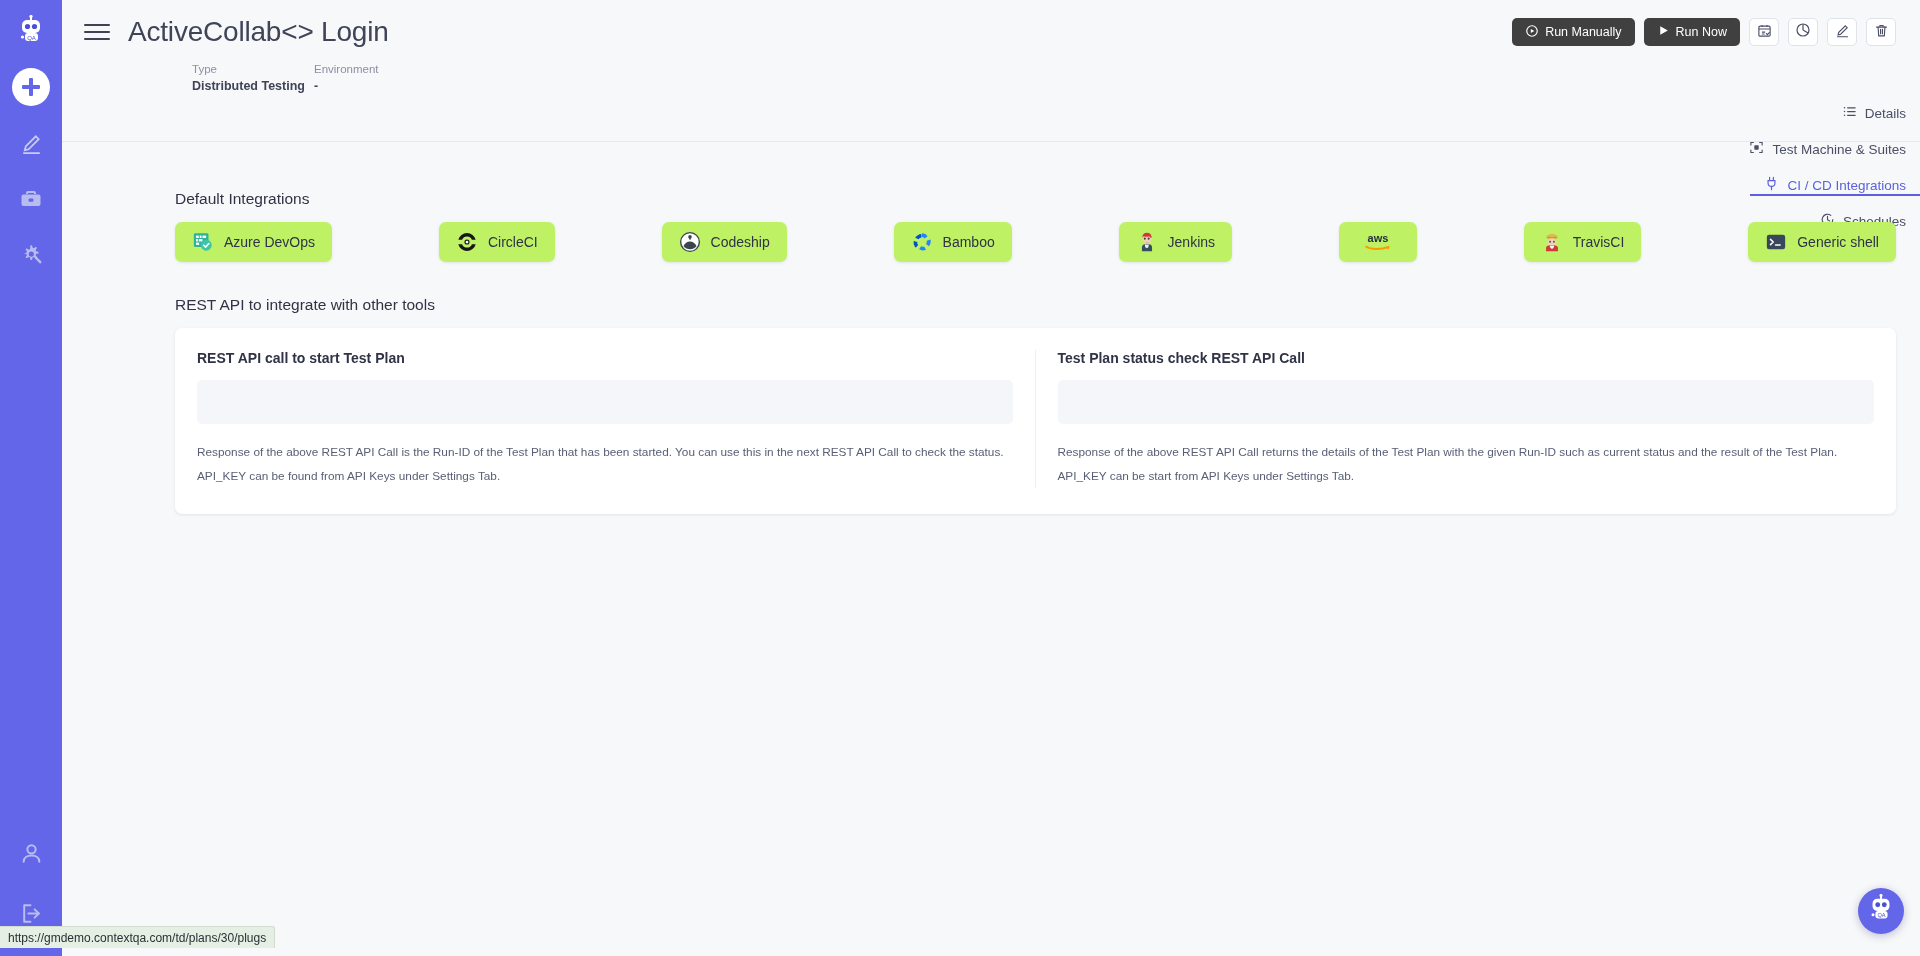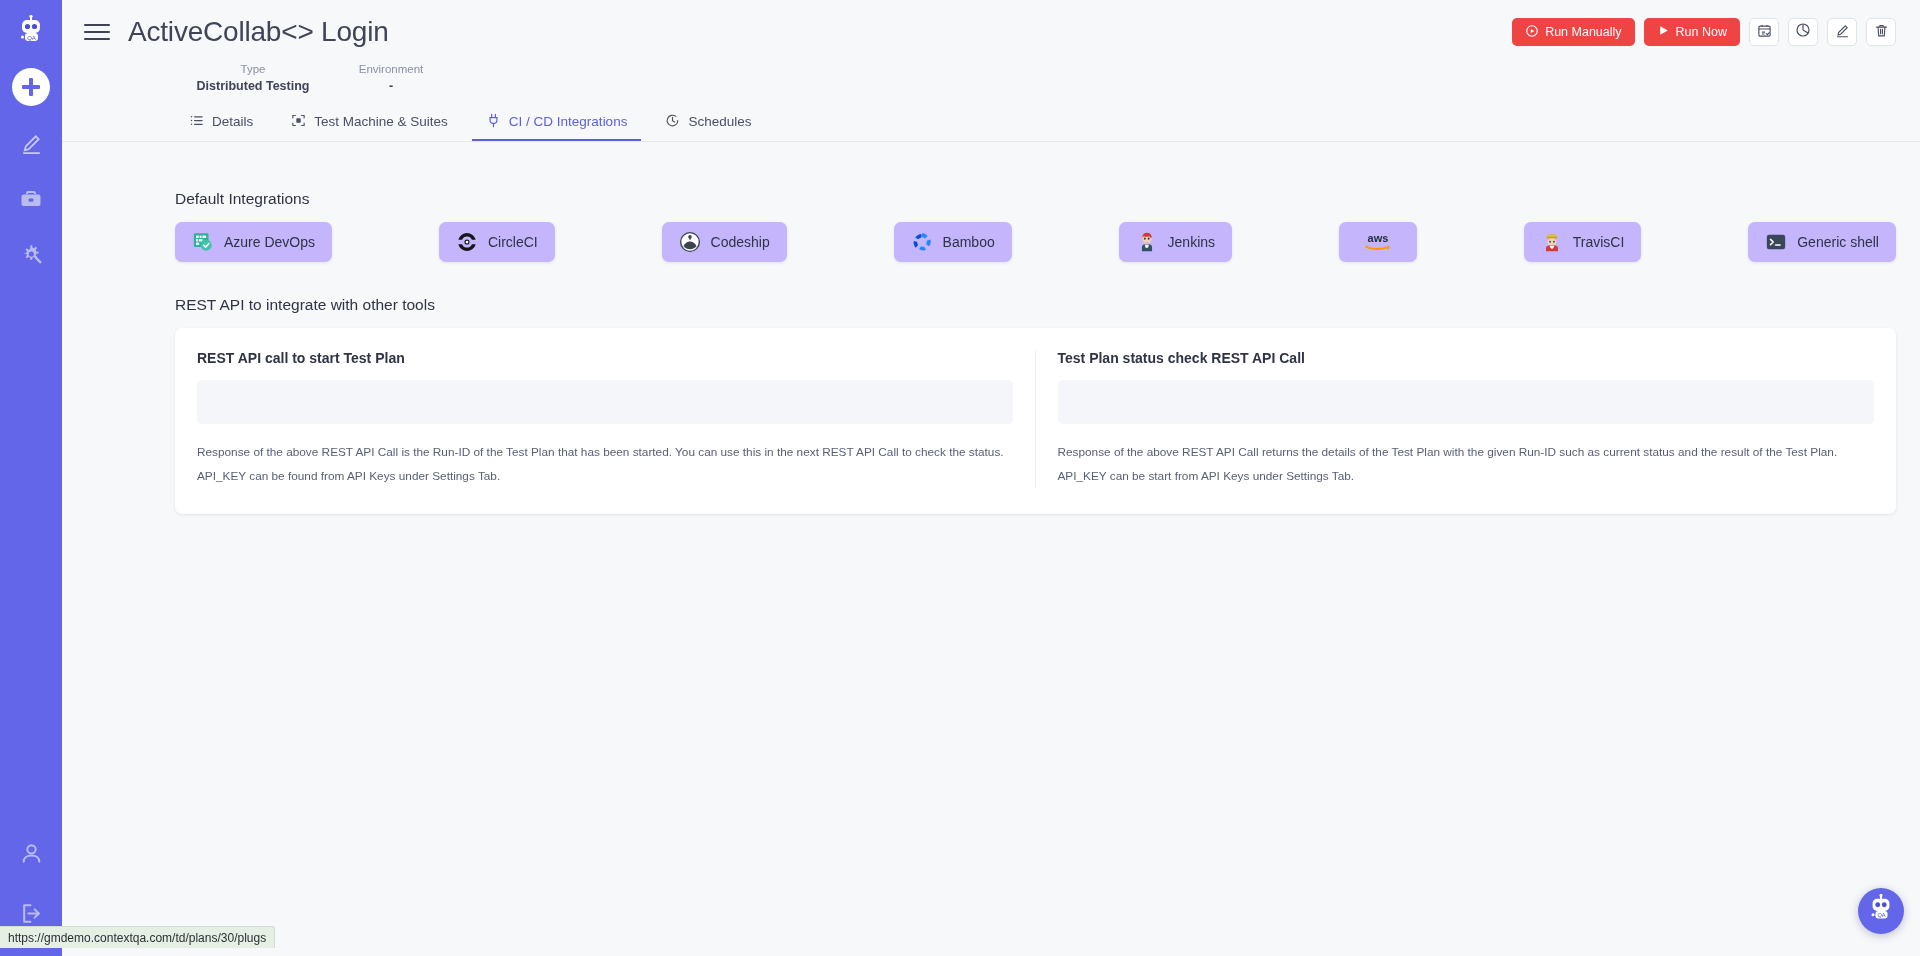--- a/index.html
+++ b/index.html
@@ -47,58 +47,59 @@
   .hdr-top { display: flex; align-items: center; padding: 0 24px 0 22px; height: 44px; }
   .burger { width: 26px; height: 26px; display:flex; flex-direction: column;
             justify-content: center; gap: 5px; cursor: pointer; }
   .burger span { display:block; height: 2px; background: #3f4254; border-radius: 2px; }
   .hdr-title {
     margin-left: 18px; font-size: 28px; color: #3f4459; font-weight: 400;
     letter-spacing: -0.2px; white-space: nowrap;
   }
   .hdr-actions { margin-left: auto; display: flex; align-items: center; gap: 9px; }
   .btn-primary {
-    height: 28px; padding: 0 13px; border-radius: 5px; background: #ef4444;
+    height: 28px; padding: 0 13px; border-radius: 5px; background: #404040;
     color: #ffffff; font-size: 12.5px; display: flex; align-items: center; gap: 6px;
     border: none; cursor: pointer; font-family: inherit; white-space: nowrap;
   }
   .icon-btn {
     width: 30px; height: 28px; border: 1px solid #dfe3ea; border-radius: 5px;
     background: #ffffff; display: flex; align-items: center; justify-content: center;
     cursor: pointer;
   }
-  .meta-row { display: flex; padding: 6px 0 0 130px; gap: 16px; text-align: center; }
+  .meta-row { display: flex; padding: 6px 0 0 130px; gap: 0; }
   .meta-col { width: 122px; }
   .meta-label { font-size: 11.5px; color: #8a90a6; line-height: 18px; }
   .meta-value { font-size: 12.5px; color: #3f4459; line-height: 17px; font-weight: 600; }
 
   
   .tabs {
     display: flex; align-items: flex-end; height: 38px;
-    border-bottom: 1px solid #e7e9ee; padding-left: 113px; gap: 10px;
+    border-bottom: 1px solid #e7e9ee; padding-left: 113px; gap: 16px;
     background: #f7f8f9;
+    flex-direction: column;
   }
   .tab {
     display: flex; align-items: center; gap: 8px; height: 37px;
     padding: 0 14px; font-size: 13.5px; color: #4a4f66; cursor: pointer;
     border-bottom: 2px solid transparent; white-space: nowrap;
   }
   .tab.active { color: #5b5fe0; border-bottom-color: #5b5fe0; }
 
   
   .content { padding: 0 24px 0 113px; }
   .section-title {
     font-size: 15.5px; color: #2f3345; font-weight: 400;
     margin-top: 48px; margin-bottom: 14px;
   }
   .section-title.second { margin-top: 34px; margin-bottom: 14px; }
 
   .integrations { display: flex; align-items: center; justify-content: space-between; }
   .int-card {
-    background: #c4b5fd; border-radius: 7px; height: 40px;
+    background: #bef264; border-radius: 7px; height: 40px;
     box-shadow: 0 1px 3px rgba(30,35,60,0.10);
     display: flex; align-items: center; gap: 10px;
     padding: 0 17px; cursor: pointer; white-space: nowrap; justify-content: flex-end;
   }
   .int-card.icon-only { padding: 0 22px; }
   .int-label { font-size: 14px; color: #2f3345; }
   .int-ico { width: 22px; height: 22px; display: flex; align-items: center; justify-content: center; }
 
   
   .rest-panel {

